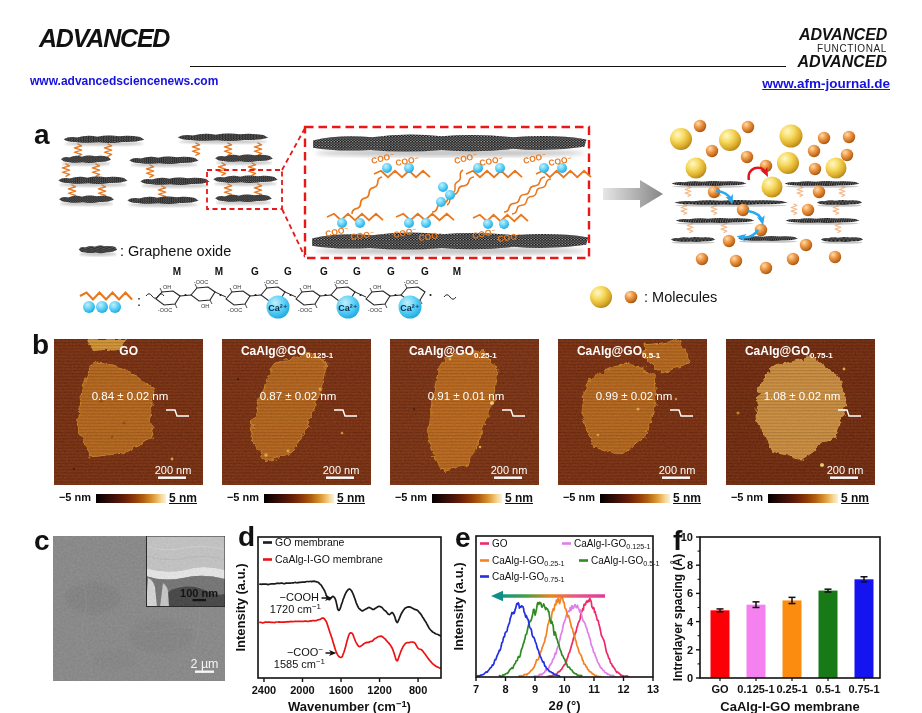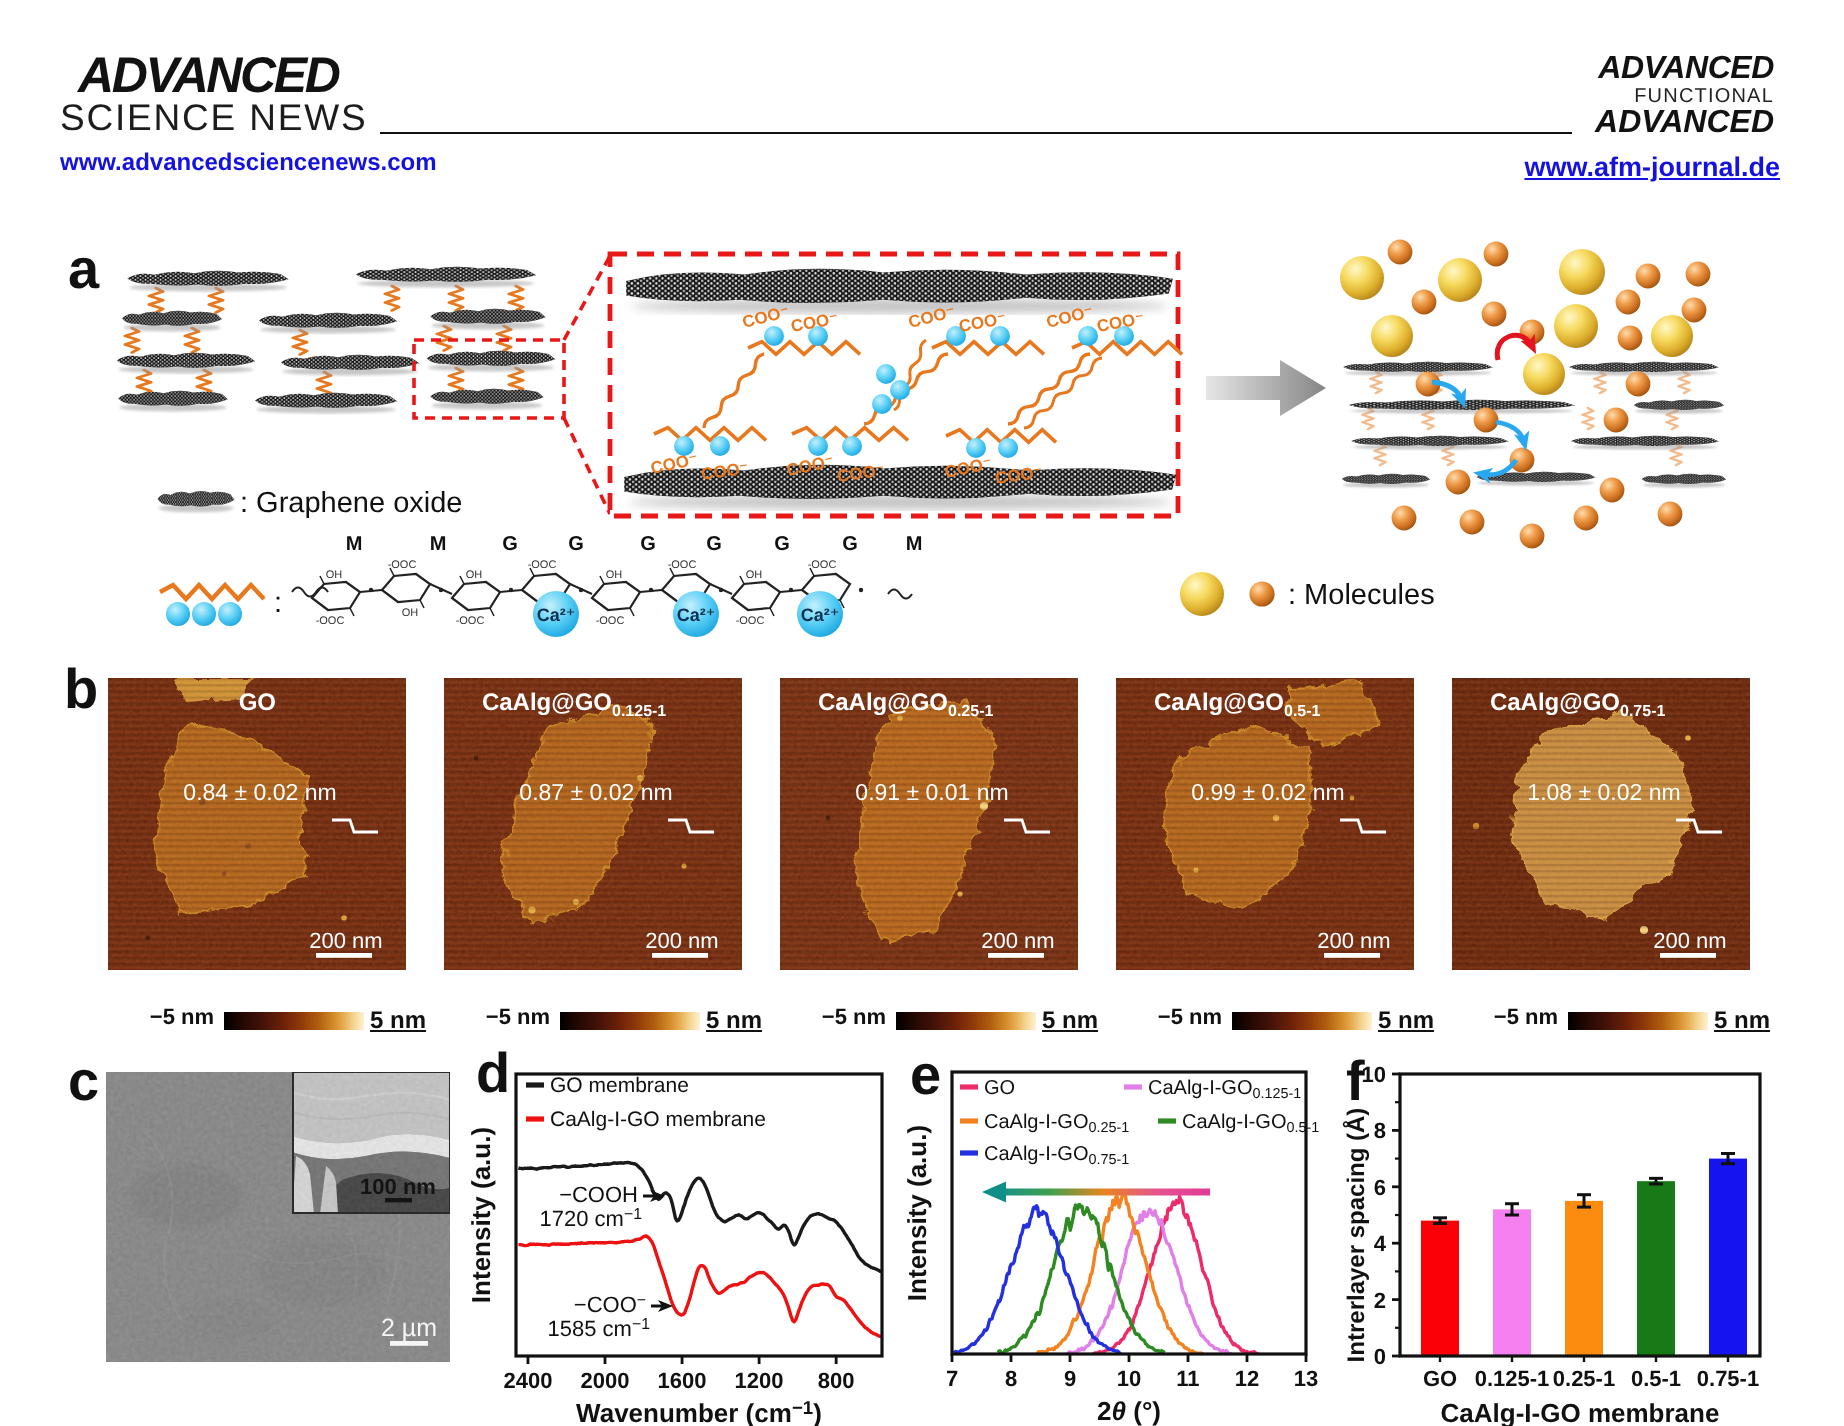--- a/index.html
+++ b/index.html
@@ -13,34 +13,33 @@
   .url-left{position:absolute;left:30px;top:74px;font-size:12px;font-weight:700;color:#1512e0;}
   .head-rule{position:absolute;left:190px;top:66px;width:596px;border-top:1.7px solid #111;}
   .logo-right{position:absolute;right:35px;top:28px;text-align:right;color:#121212;}
   .logo-right .r1{font-size:16px;font-weight:700;font-style:italic;letter-spacing:-0.2px;line-height:13.5px;}
   .logo-right .r2{font-size:10px;font-weight:400;letter-spacing:0.6px;line-height:13.5px;color:#232323;}
   .logo-right .r3{font-size:16px;font-weight:700;font-style:italic;letter-spacing:0px;line-height:14px;}
   .url-right{position:absolute;right:32px;top:76px;font-size:13.5px;font-weight:700;color:#1512e0;text-decoration:underline;}
   
   .plabel{position:absolute;font-size:28px;font-weight:700;color:#111;line-height:22px;}
   
-  .cbrow{position:absolute;top:503px;width:149px;height:14px;margin-left:16px;}
+  .cbrow{position:absolute;top:491px;width:149px;height:14px;}
   .cbrow .cbmin{position:absolute;left:0px;top:0px;width:37px;text-align:right;font-size:11px;font-weight:700;color:#111;}
   .cbrow .cbmax{position:absolute;left:115px;top:0px;font-size:12px;font-weight:700;color:#111;text-decoration:underline;}
   .cbrow .cbbar{position:absolute;left:42px;top:2.5px;width:70px;height:9px;
     background:linear-gradient(90deg,#000 0%,#1c0602 10%,#45130a 28%,#6b2008 42%,#8f3a08 55%,#b35f10 68%,#d28a28 78%,#e8b055 86%,#f5d795 93%,#fdf0d5 100%);}
   svg text{font-family:"Liberation Sans","DejaVu Sans",sans-serif;}
   .chart{position:absolute;}
 </style>
 </head>
 <body>
 
 <div class="logo-left">
   <div class="l1">ADVANCED</div>
-  <div class="l2">SCIENCE NEWS</div>
 </div>
 <div class="url-left">www.advancedsciencenews.com</div>
 <div class="head-rule"></div>
 <div class="logo-right">
   <div class="r1">ADVANCED</div>
   <div class="r2">FUNCTIONAL</div>
   <div class="r3">ADVANCED</div>
 </div>
 <div class="url-right">www.afm-journal.de</div>
 

